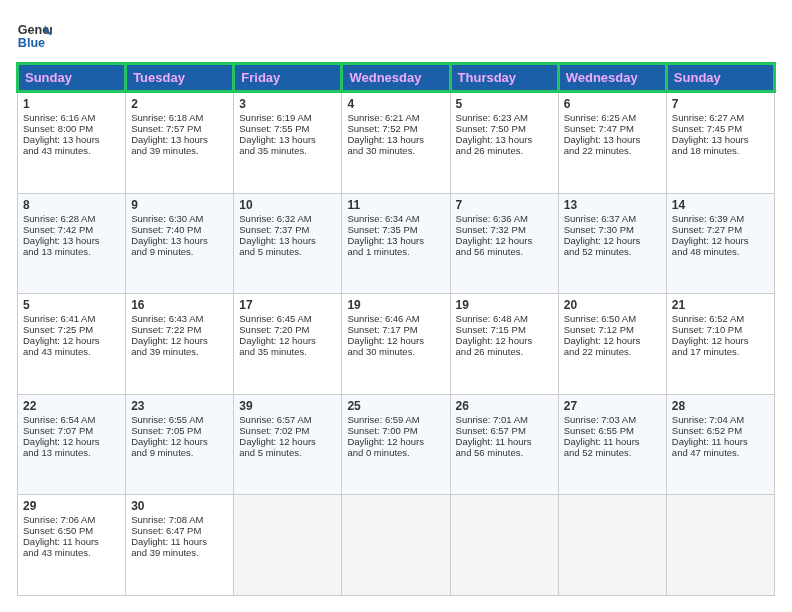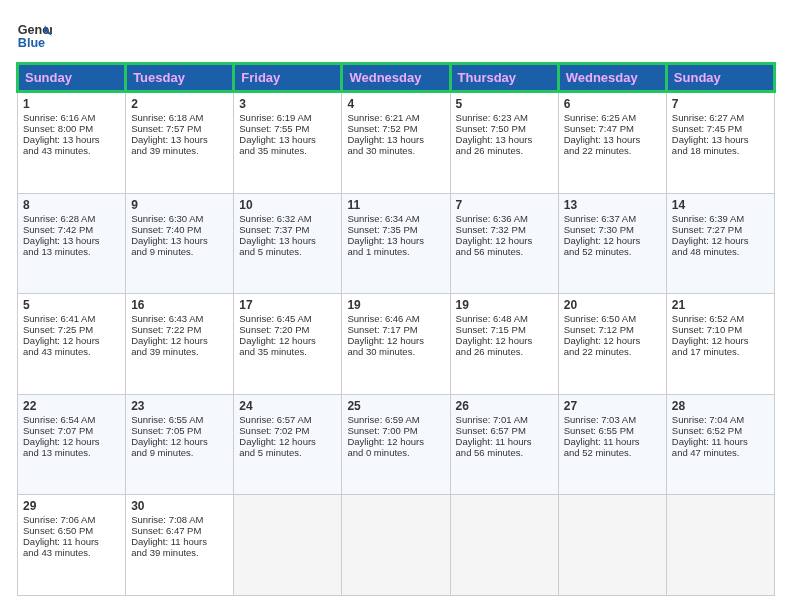--- a/index.html
+++ b/index.html
@@ -136,21 +136,21 @@
           <td><span class="day-num">16</span>Sunrise: 6:43 AM<br>Sunset: 7:22 PM<br>Daylight: 12 hours<br>and 39 minutes.</td>
           <td><span class="day-num">17</span>Sunrise: 6:45 AM<br>Sunset: 7:20 PM<br>Daylight: 12 hours<br>and 35 minutes.</td>
           <td><span class="day-num">19</span>Sunrise: 6:46 AM<br>Sunset: 7:17 PM<br>Daylight: 12 hours<br>and 30 minutes.</td>
           <td><span class="day-num">19</span>Sunrise: 6:48 AM<br>Sunset: 7:15 PM<br>Daylight: 12 hours<br>and 26 minutes.</td>
           <td><span class="day-num">20</span>Sunrise: 6:50 AM<br>Sunset: 7:12 PM<br>Daylight: 12 hours<br>and 22 minutes.</td>
           <td><span class="day-num">21</span>Sunrise: 6:52 AM<br>Sunset: 7:10 PM<br>Daylight: 12 hours<br>and 17 minutes.</td>
         </tr>
         <tr>
           <td><span class="day-num">22</span>Sunrise: 6:54 AM<br>Sunset: 7:07 PM<br>Daylight: 12 hours<br>and 13 minutes.</td>
           <td><span class="day-num">23</span>Sunrise: 6:55 AM<br>Sunset: 7:05 PM<br>Daylight: 12 hours<br>and 9 minutes.</td>
-          <td><span class="day-num">24</span>Sunrise: 6:57 AM<br>Sunset: 7:02 PM<br>Daylight: 12 hours<br>and 5 minutes.</td>
+          <td><span class="day-num">39</span>Sunrise: 6:57 AM<br>Sunset: 7:02 PM<br>Daylight: 12 hours<br>and 5 minutes.</td>
           <td><span class="day-num">25</span>Sunrise: 6:59 AM<br>Sunset: 7:00 PM<br>Daylight: 12 hours<br>and 0 minutes.</td>
           <td><span class="day-num">26</span>Sunrise: 7:01 AM<br>Sunset: 6:57 PM<br>Daylight: 11 hours<br>and 56 minutes.</td>
           <td><span class="day-num">27</span>Sunrise: 7:03 AM<br>Sunset: 6:55 PM<br>Daylight: 11 hours<br>and 52 minutes.</td>
           <td><span class="day-num">28</span>Sunrise: 7:04 AM<br>Sunset: 6:52 PM<br>Daylight: 11 hours<br>and 47 minutes.</td>
         </tr>
         <tr>
           <td><span class="day-num">29</span>Sunrise: 7:06 AM<br>Sunset: 6:50 PM<br>Daylight: 11 hours<br>and 43 minutes.</td>
           <td><span class="day-num">30</span>Sunrise: 7:08 AM<br>Sunset: 6:47 PM<br>Daylight: 11 hours<br>and 39 minutes.</td>
           <td class="empty-cell"></td>
           <td class="empty-cell"></td>

